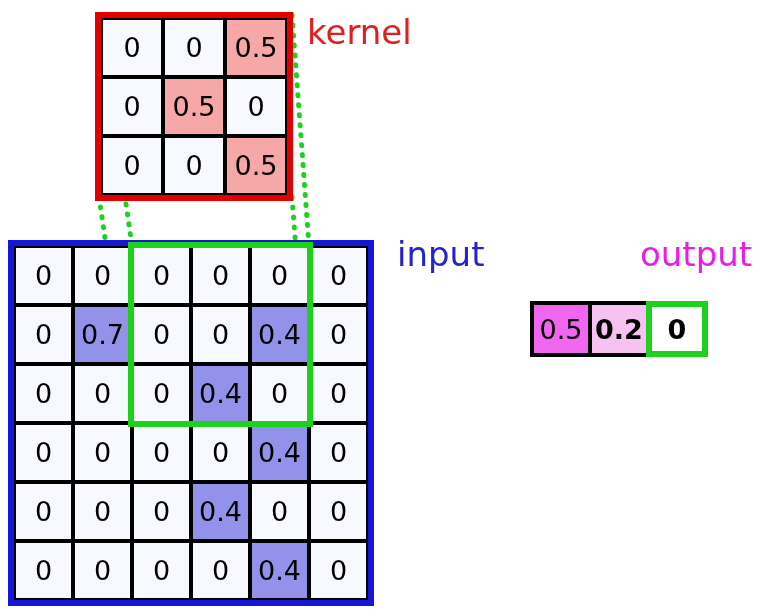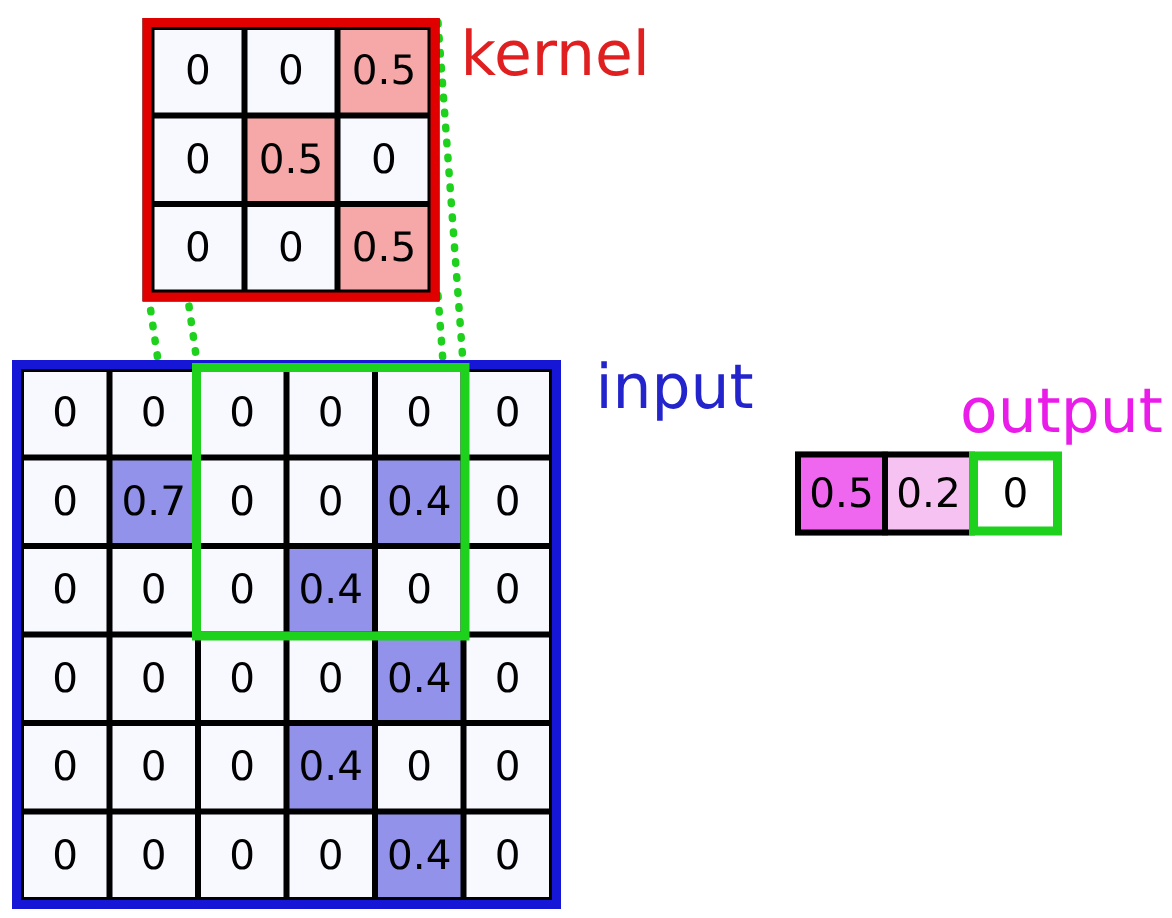--- a/index.html
+++ b/index.html
@@ -74,47 +74,47 @@
     width: 185px; height: 185px;
     border: 6px solid var(--highlight-green, #1dd11d);
     z-index: 4;
     pointer-events: none;
     background: transparent;
   }
 
   
   .diagram-label {
     position: absolute;
-    font-size: 41px;
+    font-size: 34px;
     line-height: 1.1;
     z-index: 3;
     white-space: nowrap;
   }
   .kernel-label { left: 307px; top: 14px;  color: var(--kernel-label, #e02020); }
   .input-label  { left: 397px; top: 236px; color: var(--input-label, #2424cc); }
-  .output-label { left: 640px; top: 252px; color: var(--output-label, #ea1cea); }
+  .output-label { left: 640px; top: 236px; color: var(--output-label, #ea1cea); }
 
   
   .output-row {
     position: absolute;
     left: 530px; top: 301px;
     display: flex;
     z-index: 2;
   }
   .out-cell {
     width: 62px; height: 56px;
     border: 4px solid #000;
     display: flex;
     align-items: center;
     justify-content: center;
     font-size: 27px;
     color: #000;
     background: #ffffff;
   }
-  .out-cell + .out-cell { margin-left: -4px; }
+  .out-cell + .out-cell { margin-left: -4px; font-weight: bold; }
   .out-first  { background: var(--output-first-bg, #ef66ef); }
   .out-second { background: var(--output-second-bg, #f6c2f2); }
   .out-current {
     border: 6px solid var(--highlight-green, #1dd11d);
     position: relative;
     z-index: 1;
   }
 </style>
 </head>
 <body>

